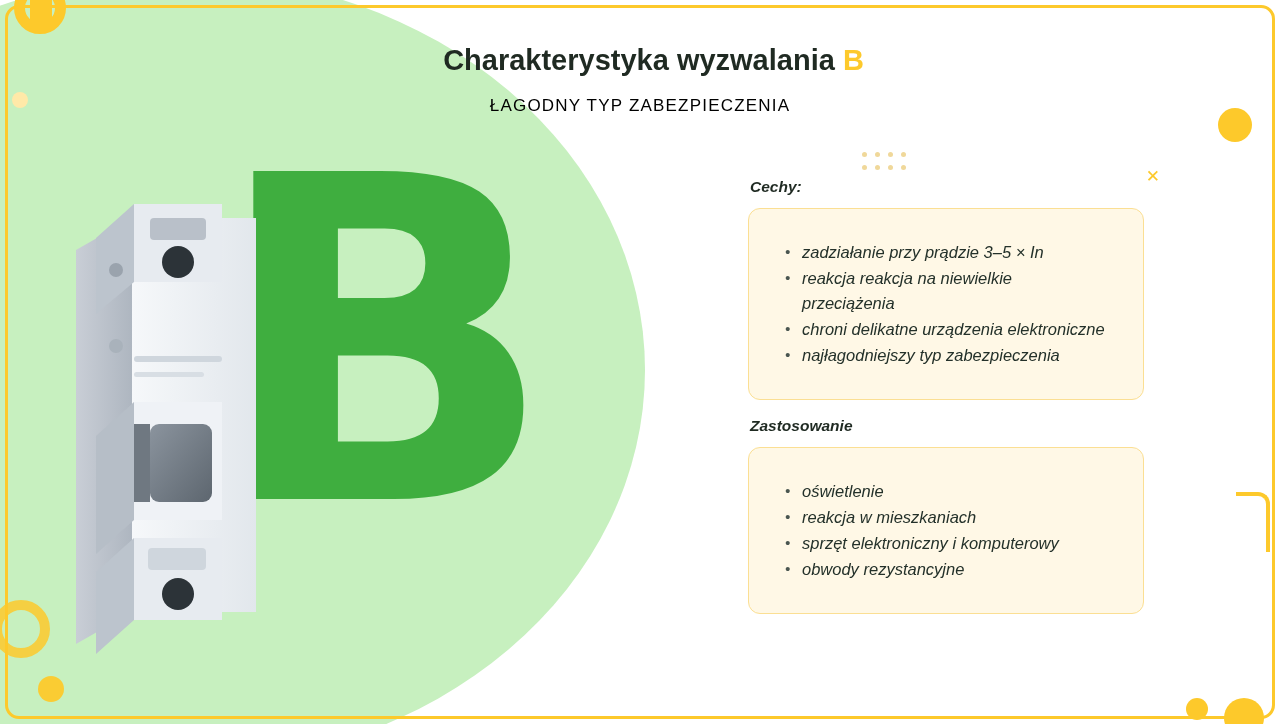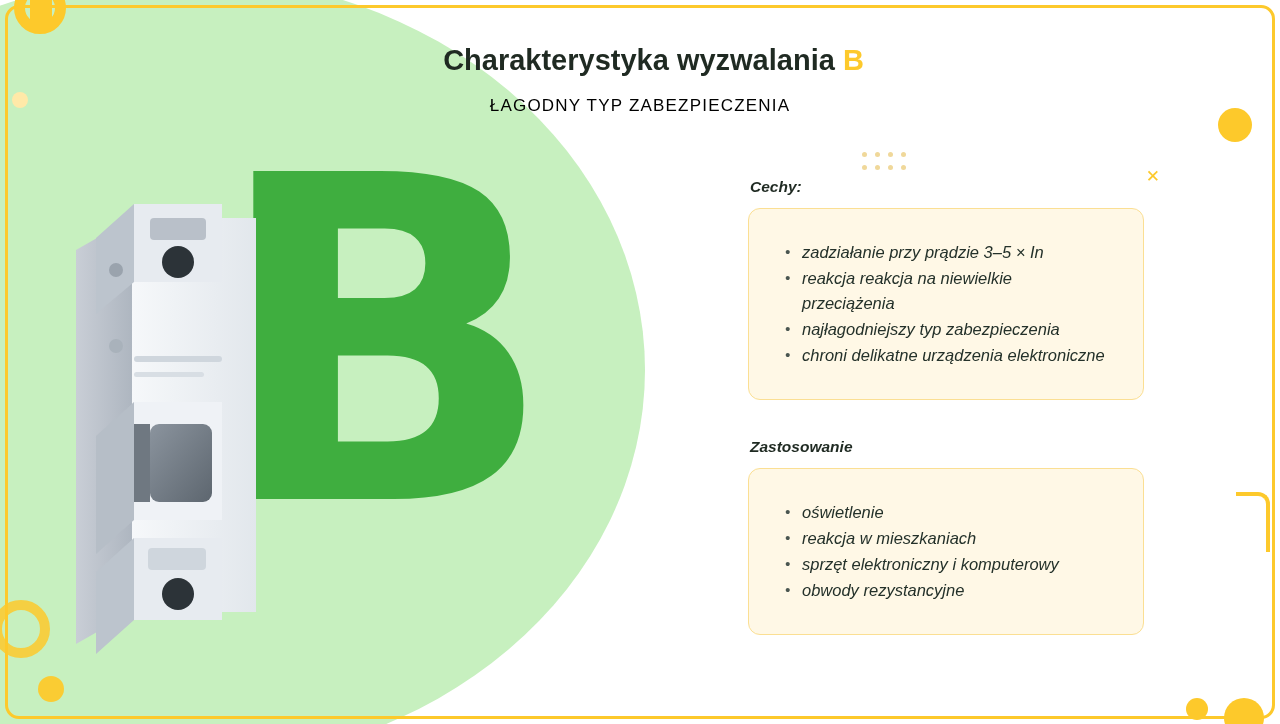--- a/index.html
+++ b/index.html
@@ -132,21 +132,21 @@
     width: 396px;
     z-index: 20;
     font-style: italic;
   }
   .panel-label {
     font-size: 15.5px;
     font-weight: 700;
     color: #1f2a22;
     margin: 0 0 12px 2px;
   }
-  .panel-label.second { margin-top: 38px; }
+  .panel-label.second { margin-top: 17px; }
 
   .card {
     background: #fff8e6;
     border: 1.5px solid #fbdf93;
     border-radius: 12px;
     padding: 15px 20px 15px 16px;
   }
   .card ul { margin: 16px; padding: 0; list-style: none; }
   .card li {
     position: relative;
@@ -250,22 +250,22 @@
 
   <div class="subtitle">ŁAGODNY TYP ZABEZPIECZENIA</div>
 
   <div class="panel">
 
     <div class="panel-label">Cechy:</div>
     <div class="card">
       <ul>
         <li>zadziałanie przy prądzie 3–5 × In</li>
         <li>reakcja reakcja na niewielkie przeciążenia</li>
+        <li>chroni delikatne urządzenia elektroniczne</li>
         <li>najłagodniejszy typ zabezpieczenia</li>
-        <li>chroni delikatne urządzenia elektroniczne</li>
       </ul>
     </div>
 
     <div class="panel-label second">Zastosowanie</div>
     <div class="card">
       <ul>
         <li>oświetlenie</li>
         <li>reakcja w mieszkaniach</li>
         <li>sprzęt elektroniczny i komputerowy</li>
         <li>obwody rezystancyjne</li>

